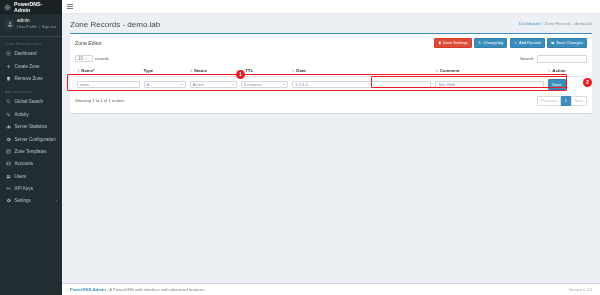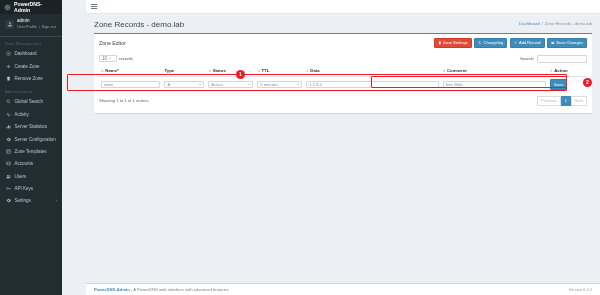--- a/index.html
+++ b/index.html
@@ -3,21 +3,21 @@
 <meta charset="utf-8">
 <style>
   * { box-sizing: border-box; margin: 0; padding: 0; }
   html, body {
     width: 600px; height: 295px;
     font-family: "Liberation Sans", sans-serif;
     font-size: 5px;
     background: #ecf0f5;
     overflow: hidden;
   }
-  #app { position: relative; width: 600px; height: 295px; display: flex; gap: 24px; }
+  #app { position: relative; width: 600px; height: 295px; display: flex; }
 
   
   .sidebar {
     width: 62px; height: 295px;
     background: #222d32;
     color: #b8c7ce;
     flex: 0 0 62px;
     overflow: hidden;
   }
   .brand {

